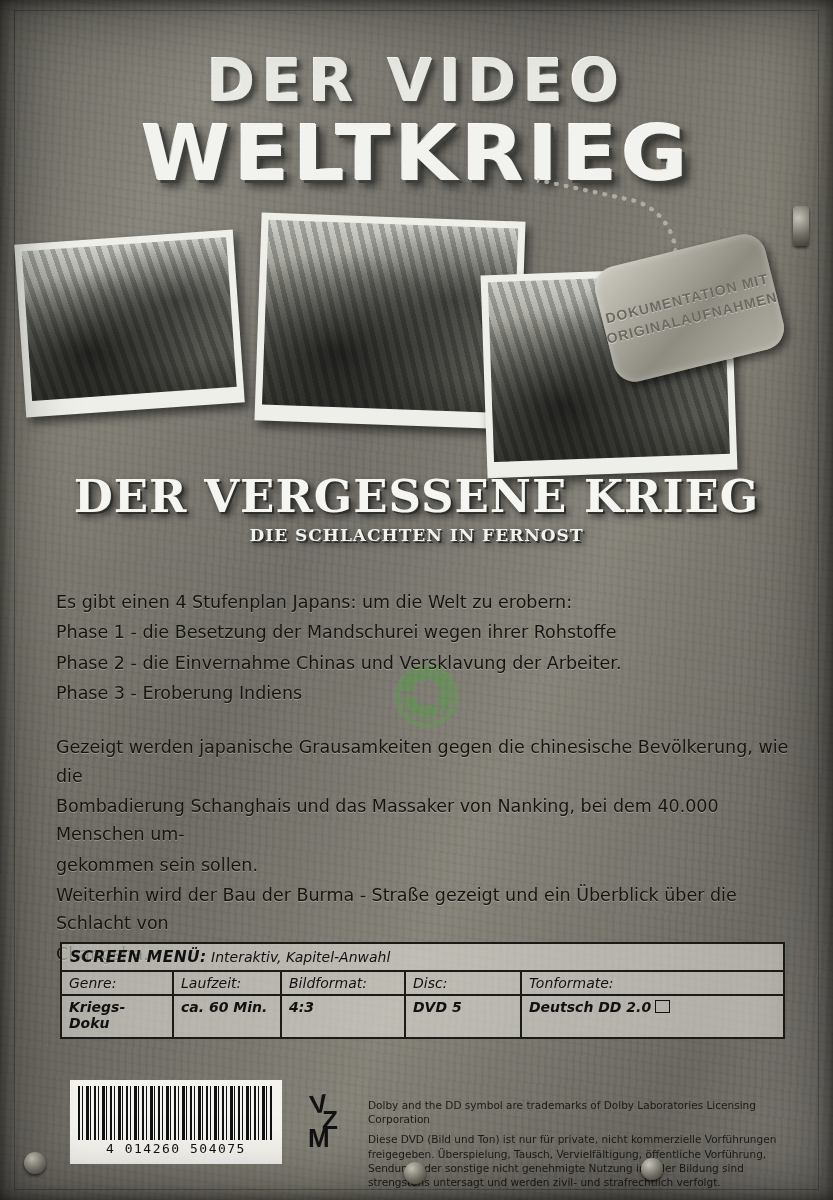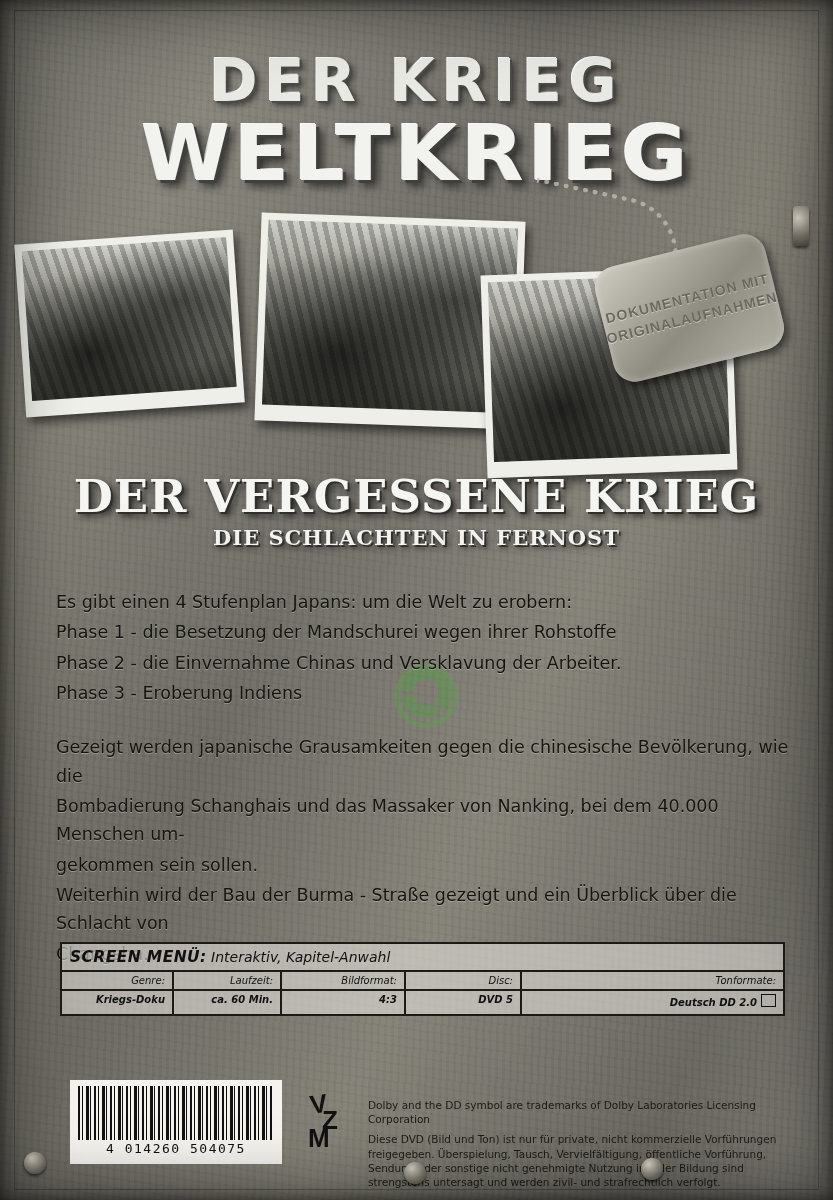--- a/index.html
+++ b/index.html
@@ -94,21 +94,21 @@
     border-radius:0 60px 0 0;transform:rotate(12deg);opacity:.85;
   }
   
   .sub-wrap{position:absolute;left:0;right:0;top:470px;text-align:center;}
   .sub1{
     font-family:"DejaVu Serif",serif;font-weight:bold;font-size:45px;
     letter-spacing:1px;color:#f5f5f1;
     text-shadow:2px 2px 0 #2f2f2c, 4px 4px 7px rgba(0,0,0,.7);
   }
   .sub2{
-    font-family:"DejaVu Serif",serif;font-weight:bold;font-size:21px;
+    font-family:"DejaVu Serif",serif;font-weight:bold;font-size:17px;
     letter-spacing:1px;color:#f2f2ee;margin-top:2px;
     text-shadow:2px 2px 0 #2f2f2c, 3px 3px 6px rgba(0,0,0,.7);
   }
   
   .body-text{
     position:absolute;left:56px;right:44px;top:588px;
     color:#15140f;font-size:17.5px;line-height:1.62;
     font-family:"DejaVu Sans",sans-serif;
     text-shadow:0 1px 0 rgba(255,255,255,.28);
   }
@@ -137,21 +137,21 @@
     border:2px solid #1a1a16;background:rgba(236,235,228,.55);
     font-family:"DejaVu Sans",sans-serif;
     font-style:italic;
   }
   .spec-top{
     padding:4px 8px;border-bottom:2px solid #1a1a16;color:#111;font-size:14px;
   }
   .spec-top b{font-size:15.5px;letter-spacing:.4px;}
   .spec-grid{display:flex;}
   .spec-col{
-    flex:1;border-right:2px solid #1a1a16;padding:3px 7px;color:#111;font-size:10px;text-align:right;
+    flex:1;border-right:2px solid #1a1a16;padding:3px 7px;color:#111;font-size:14px;
   }
   .spec-col:last-child{border-right:none;}
   .spec-col .lab{display:block;margin-bottom:3px;}
   .spec-col .val{display:block;font-weight:bold;border-top:2px solid #1a1a16;margin:0 -7px;padding:3px 7px;}
   .c1{flex:0 0 96px;}.c2{flex:0 0 92px;}.c3{flex:0 0 108px;}
   .c4{flex:0 0 100px;}.c5{flex:0 0 94px;}.c6{flex:1;}
   .dd-box{display:inline-block;width:13px;height:11px;border:1.5px solid #111;vertical-align:-1px;margin-left:4px;}
   
   .logos{position:absolute;left:60px;right:48px;top:1058px;height:46px;}
   .dolby{
@@ -207,21 +207,21 @@
   #r4{right:24px;top:206px;width:16px;height:40px;border-radius:4px;}
 </style>
 </head>
 <body>
 
 <div class="cover">
   <div class="grunge"></div>
   <div class="inner"></div>
 
   <div class="title-wrap">
-    <div class="t1">DER KRIEG</div>
+    <div class="t1">DER VIDEO</div>
     <div class="t2">WELTKRIEG</div>
   </div>
 
   <div class="photos">
     <div class="photo" id="photo1">
         <div class="img"></div>
       </div>
     <div class="photo" id="photo2">
         <div class="img"></div>
       </div>

